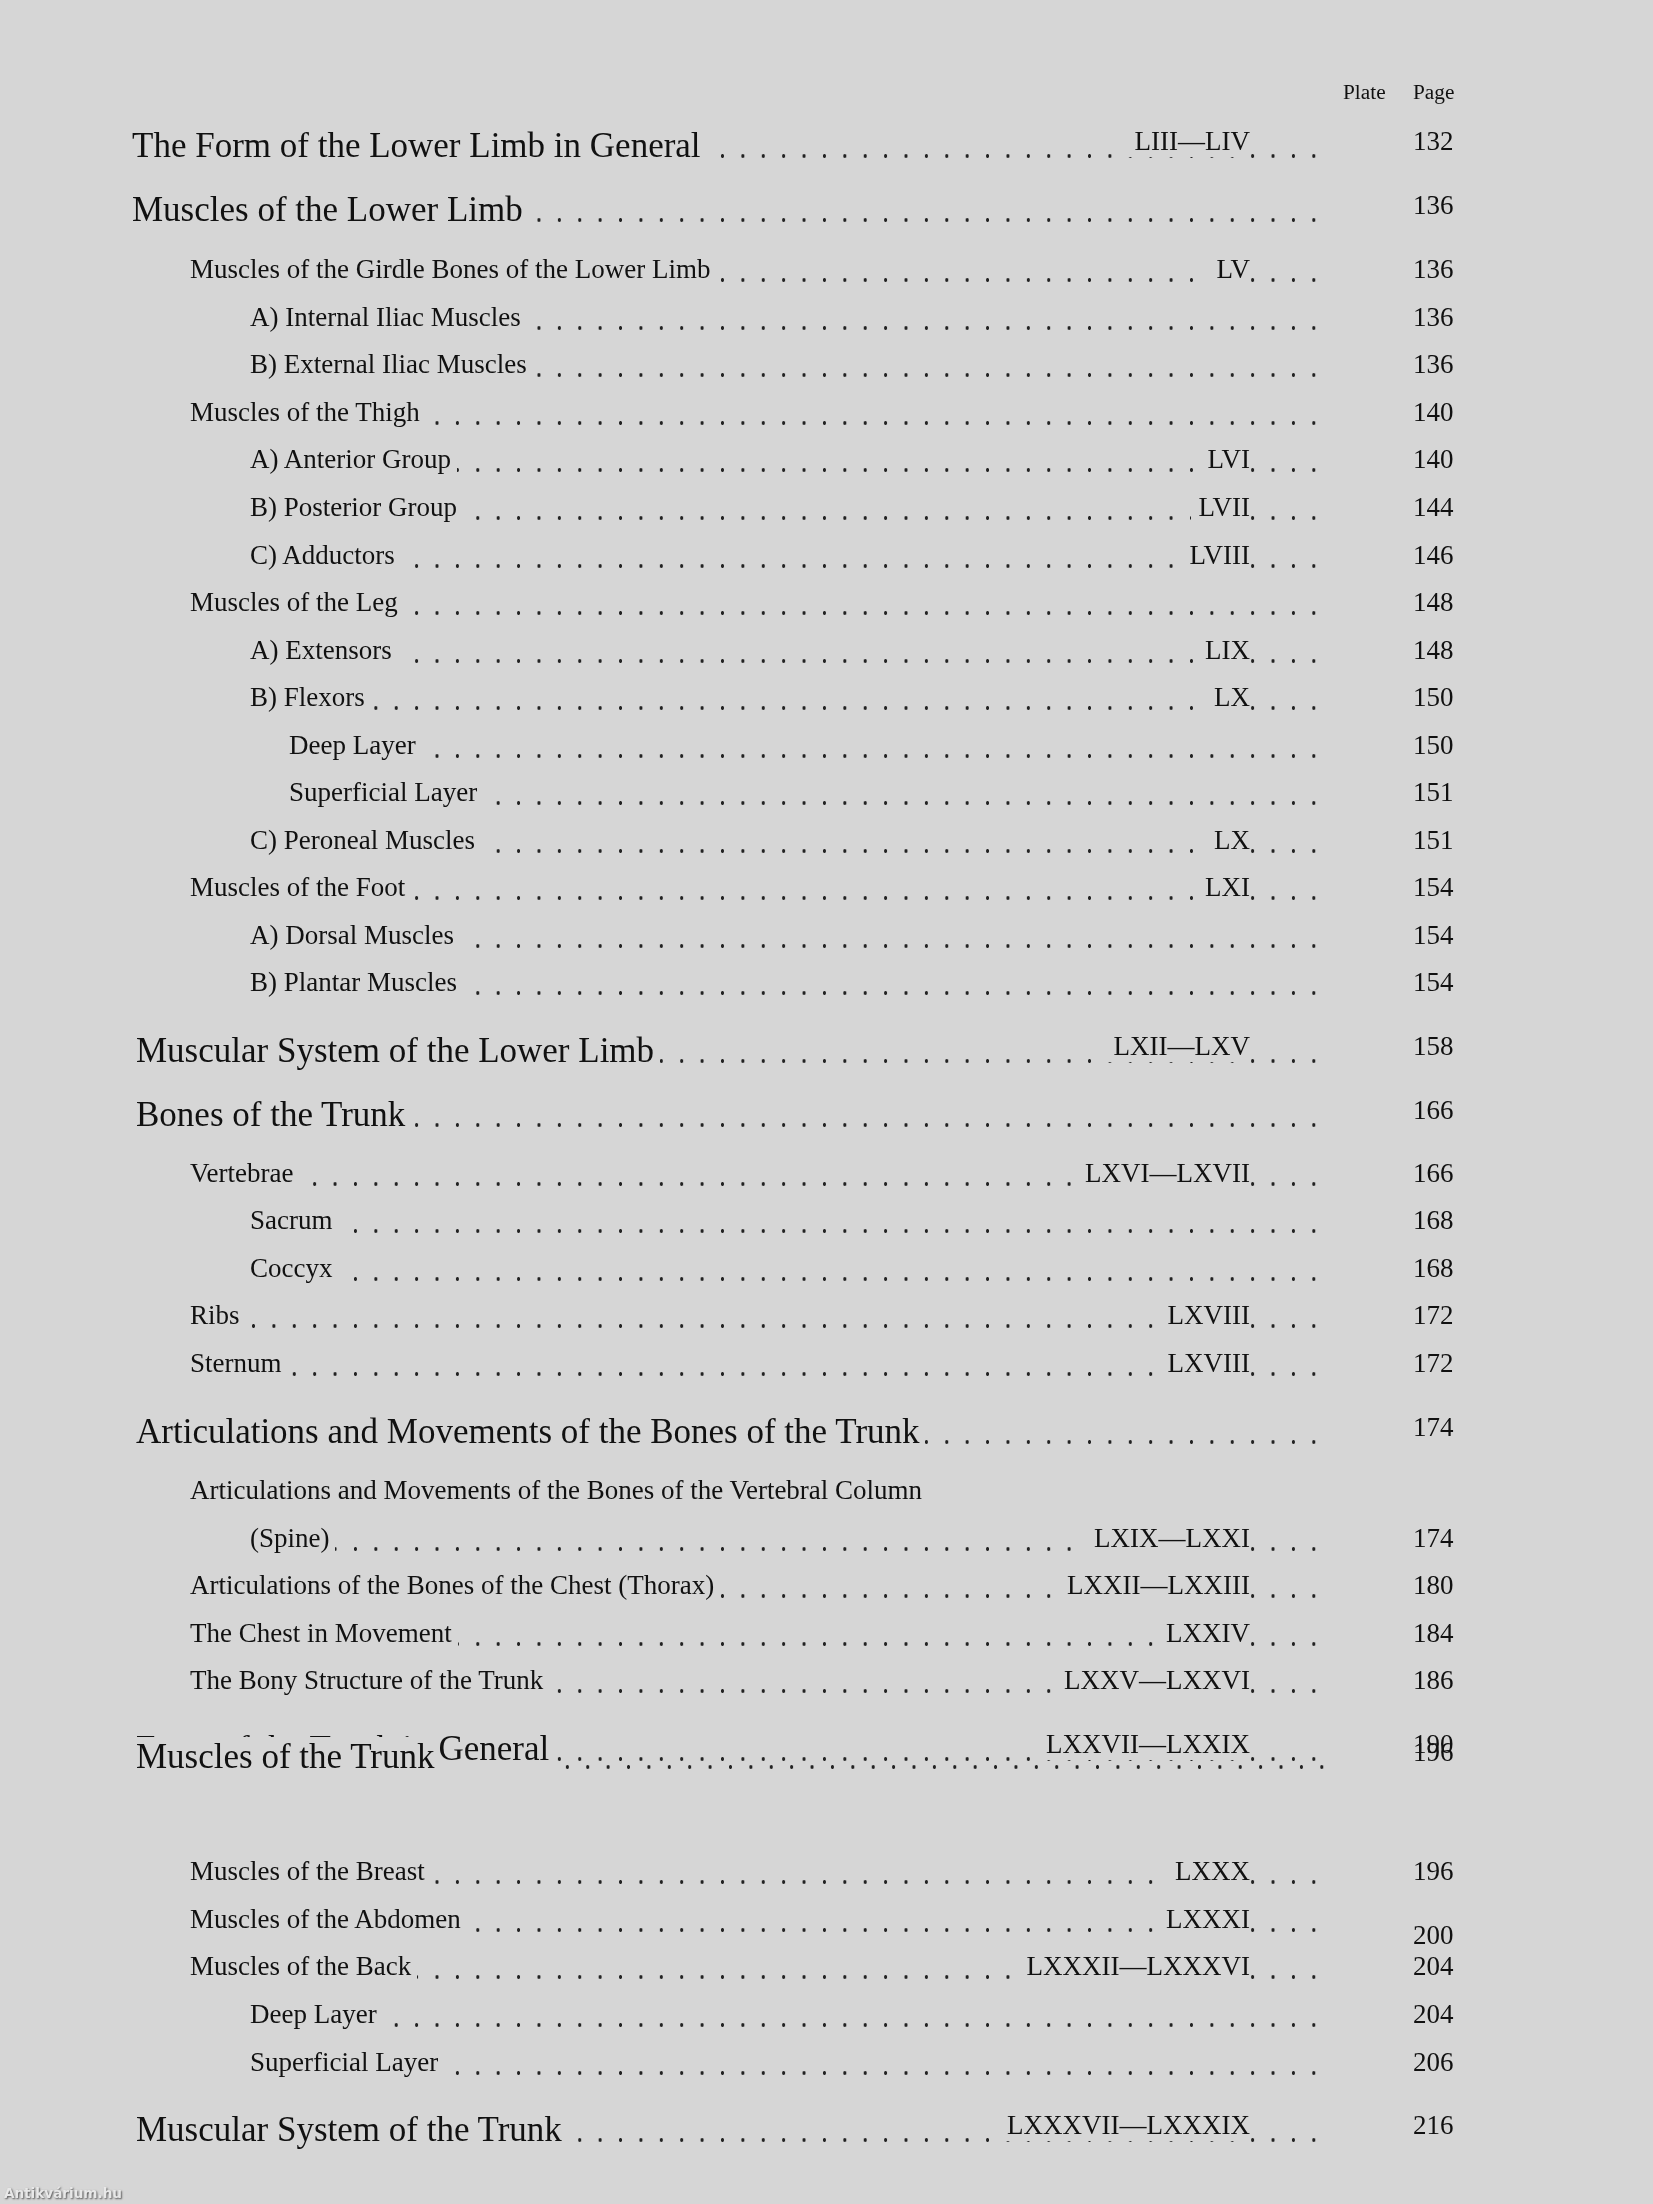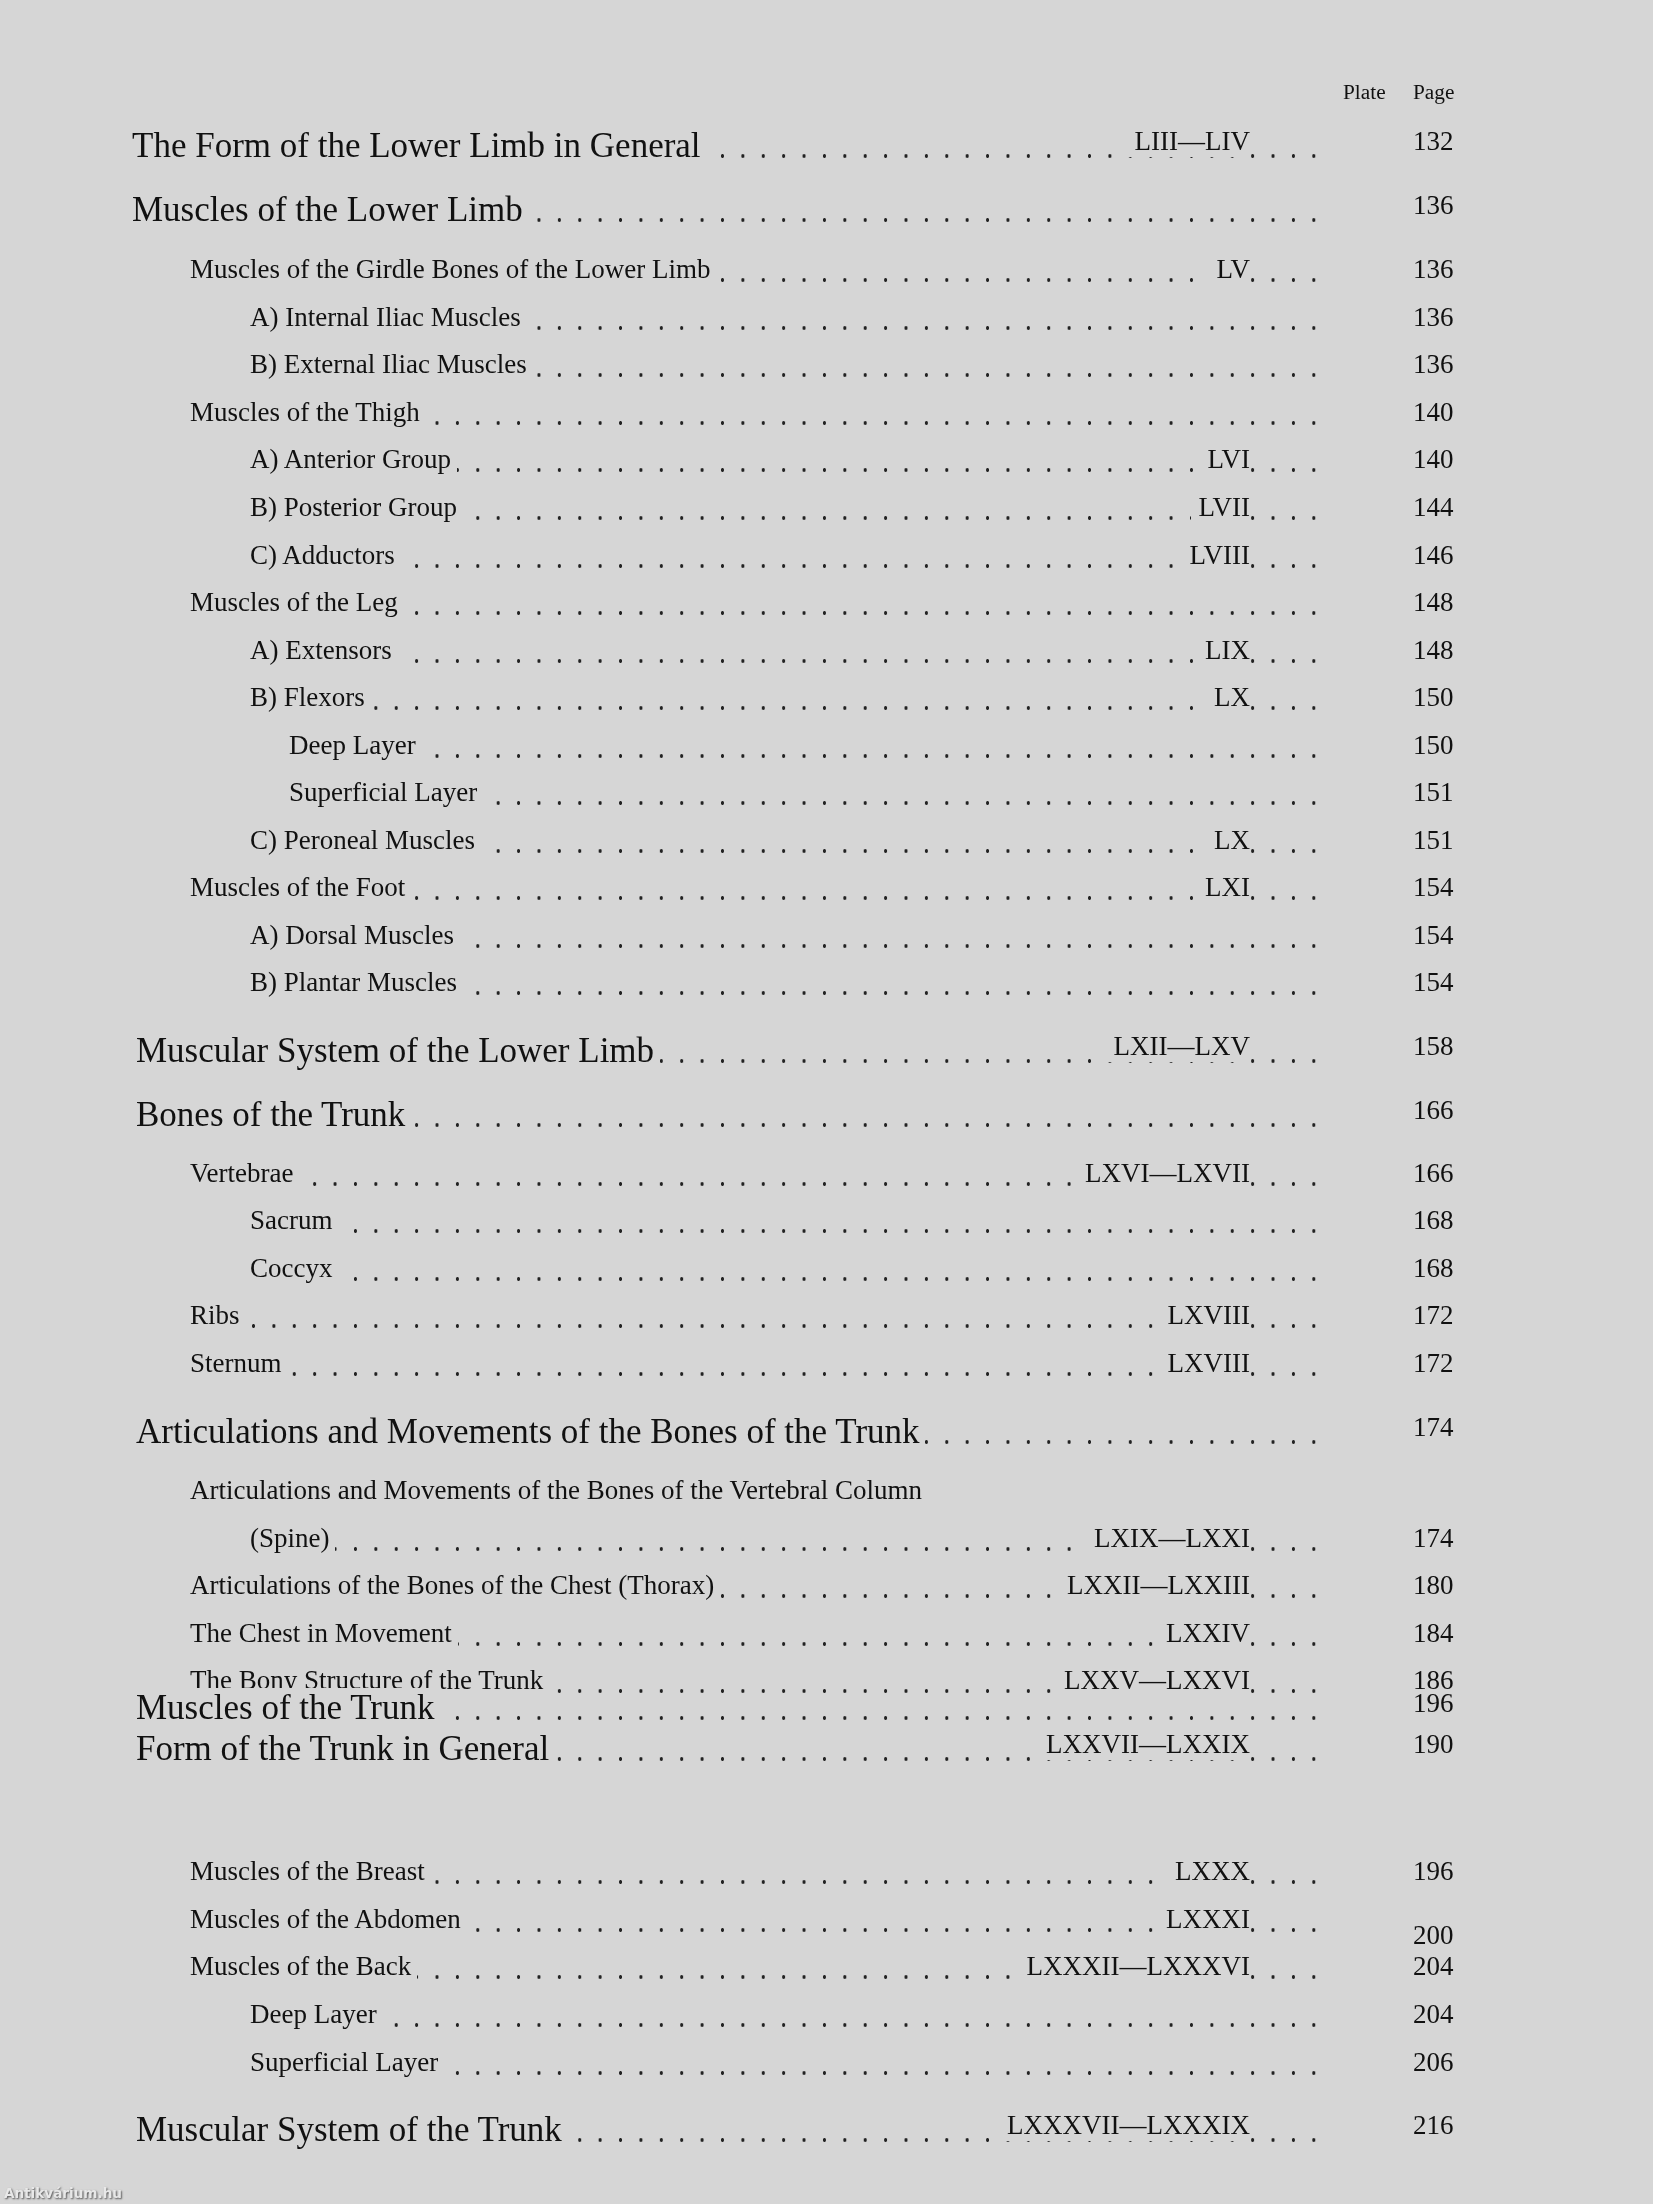--- a/index.html
+++ b/index.html
@@ -197,21 +197,21 @@
       <span class="dots" style="left: 190px; top: 21.3px;"></span>
       <span class="plate" style="top: 0px;">LXXV—LXXVI</span>
       <span class="page" style="top: 0px;">186</span>
     </div>
     <div class="row lv0" style="top: 1729px;">
       <span class="title" style="left: 136px; top: 0px;">Form of the Trunk in General</span>
       <span class="dots" style="left: 136px; top: 25px;"></span>
       <span class="plate" style="top: 0px;">LXXVII—LXXIX</span>
       <span class="page" style="top: 0px;">190</span>
     </div>
-    <div class="row lv0" style="top: 1688px;">
+    <div class="row lv0" style="top: 1737px; padding-left: 8px;">
       <span class="title" style="left: 136px; top: 0px;">Muscles of the Trunk</span>
       <span class="dots" style="left: 136px; top: 25px;"></span>
       <span class="page" style="top: 0px;">196</span>
     </div>
     <div class="row lv1" style="top: 1856px;">
       <span class="title" style="left: 190px; top: 0px;">Muscles of the Breast</span>
       <span class="dots" style="left: 190px; top: 21.3px;"></span>
       <span class="plate" style="top: 0px;">LXXX</span>
       <span class="page" style="top: 0px;">196</span>
     </div>

